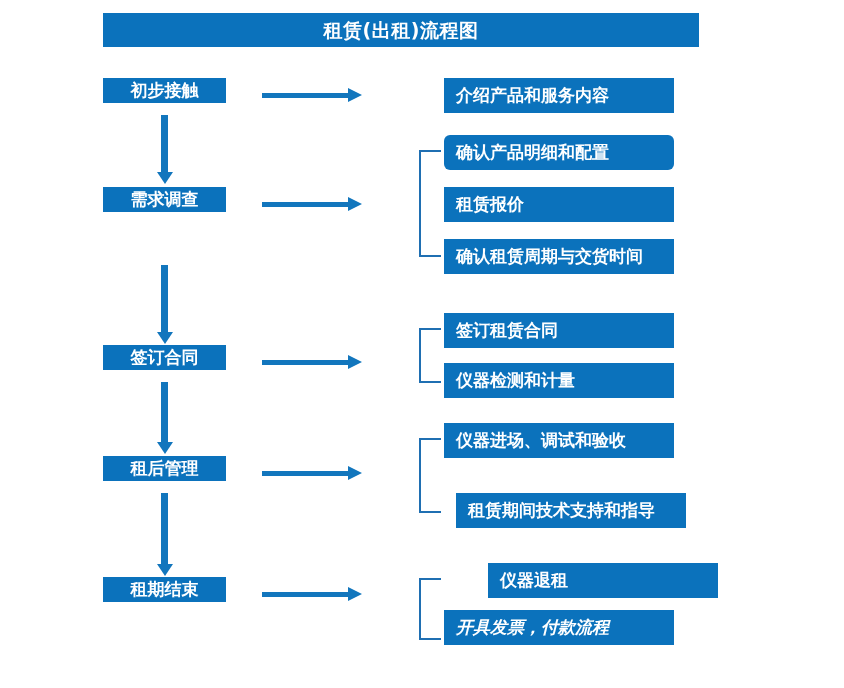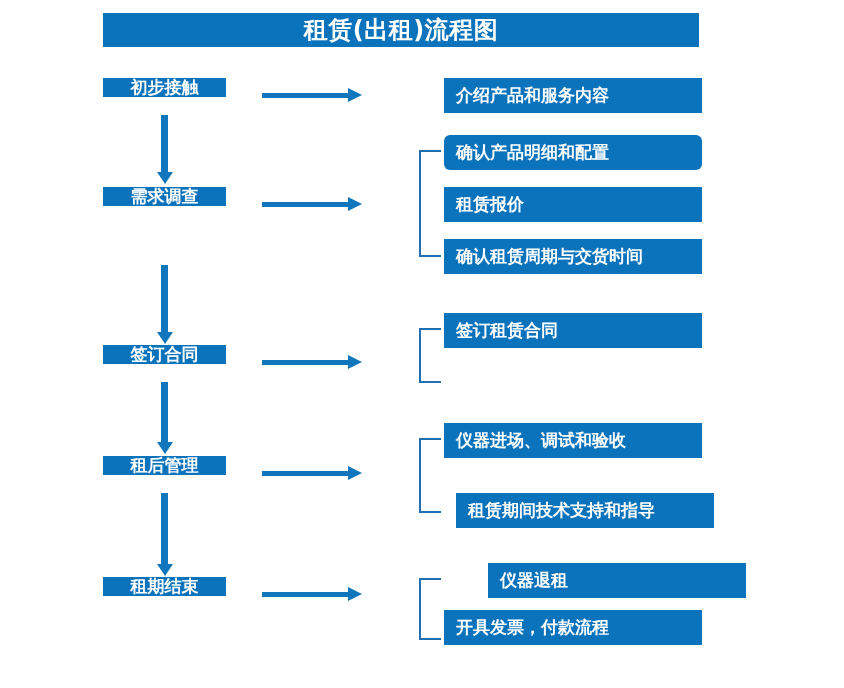--- a/index.html
+++ b/index.html
@@ -25,21 +25,21 @@
     top: 13px;
     width: 596px;
     height: 34px;
     background: #0b72bc;
     display: flex;
     align-items: center;
     justify-content: center;
   }
   .title-bar .title-text {
     color: #ffffff;
-    font-size: 24px;
+    font-size: 19px;
     font-weight: bold;
     letter-spacing: 0.5px;
     line-height: 1;
   }
 
   
   .box {
     position: absolute;
     background: #0b72bc;
     display: flex;
@@ -48,30 +48,30 @@
   }
   .box .box-text {
     color: #ffffff;
     font-weight: bold;
     line-height: 1;
     white-space: nowrap;
   }
 
   .box.stage {
     width: 123px;
-    height: 19px;
+    height: 25px;
     left: 103px;
     justify-content: center;
   }
   .box.stage .box-text {
     font-size: 17px;
   }
 
   .box.detail {
-    width: 258px;
+    width: 230px;
     height: 35px;
     left: 444px;
     padding-left: 12px;
   }
   .box.detail .box-text {
     font-size: 17px;
   }
 
   
   .h-arrow {
@@ -186,20 +186,23 @@
     <span class="box-text">签订合同</span>
   </div>
   <div class="h-arrow" style="top:355px;">
     <span class="shaft"></span>
     <span class="head"></span>
   </div>
   <div class="bracket" style="top:328px; height:55px;"></div>
   <div class="box detail" style="top:313px;">
     <span class="box-text">签订租赁合同</span>
   </div>
+  <div class="box detail" style="top:363px;">
+    <span class="box-text">仪器检测和计量</span>
+  </div>
 
   <div class="v-arrow" style="top:382px; height:72px;">
     <span class="shaft" style="height:60px;"></span>
     <span class="head"></span>
   </div>
 
   <div class="box stage" style="top:456px;">
     <span class="box-text">租后管理</span>
   </div>
   <div class="h-arrow" style="top:466px;">
@@ -223,17 +226,17 @@
     <span class="box-text">租期结束</span>
   </div>
   <div class="h-arrow" style="top:587px;">
     <span class="shaft"></span>
     <span class="head"></span>
   </div>
   <div class="bracket" style="top:578px; height:62px;"></div>
   <div class="box detail" style="top:563px;margin-left:44px;">
     <span class="box-text">仪器退租</span>
   </div>
-  <div class="box detail" style="top:610px;">
+  <div class="box detail" style="top:610px;font-style:italic;">
     <span class="box-text">开具发票，付款流程</span>
   </div>
 
 </div>
 
 </body></html>

